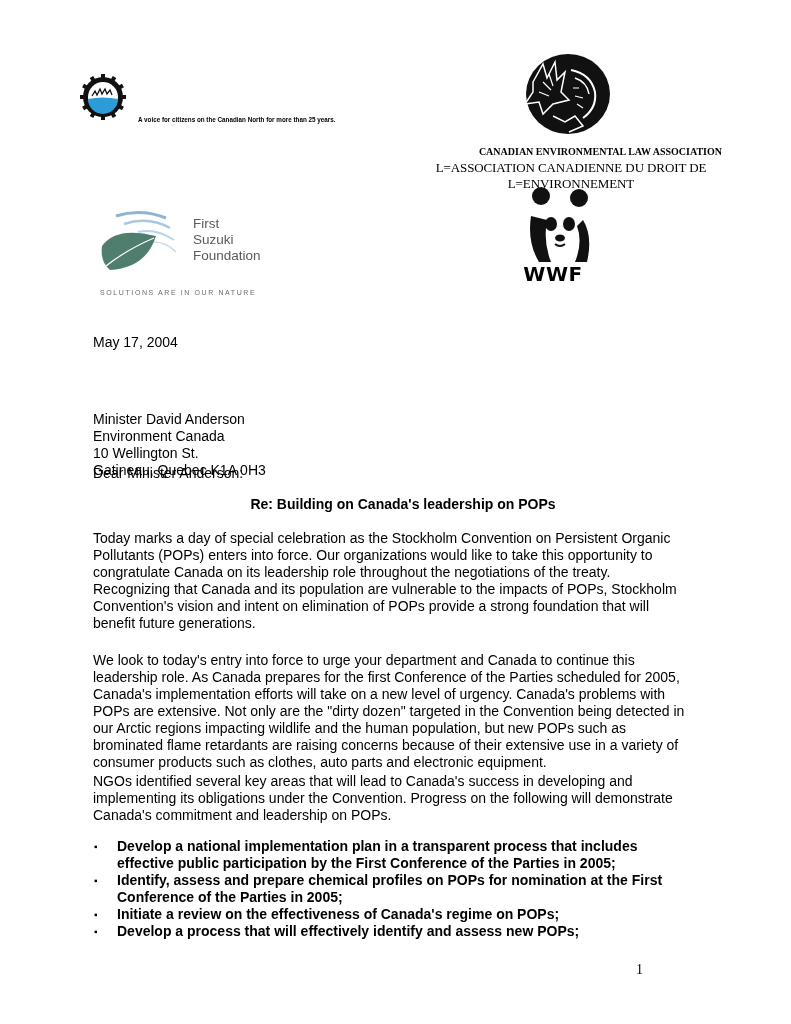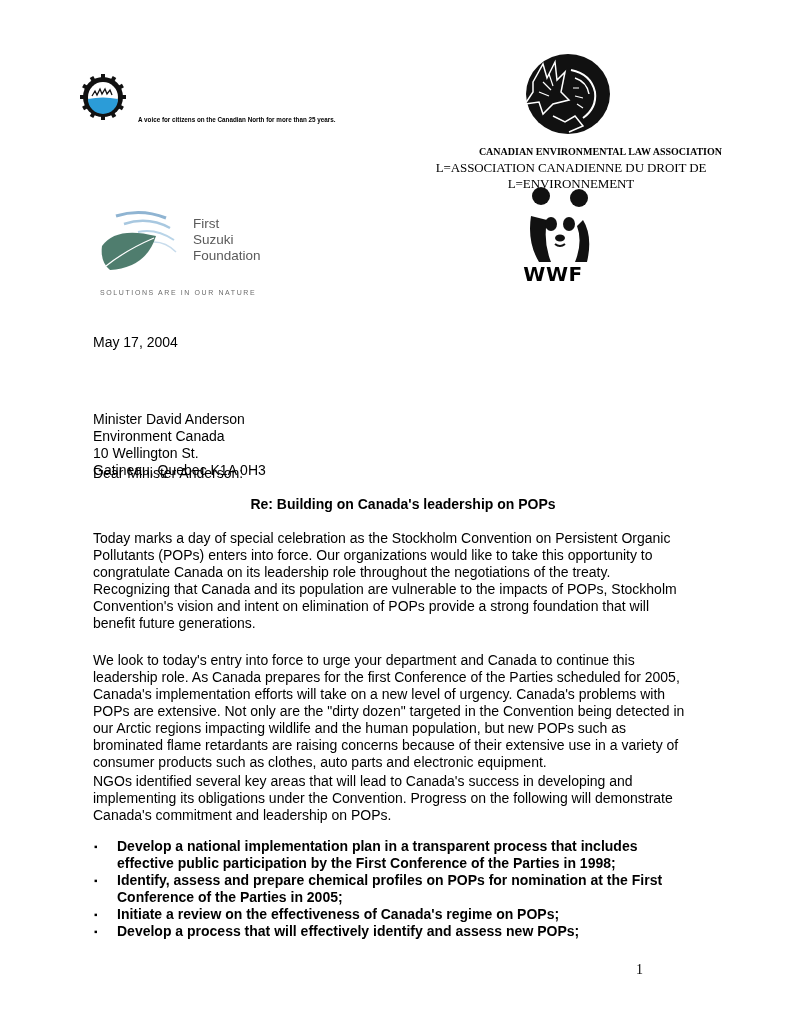--- a/index.html
+++ b/index.html
@@ -136,21 +136,21 @@
 <div class="abs body-text" style="top:773px;">
   <div class="line">NGOs identified several key areas that will lead to Canada's success in developing and</div>
   <div class="line">implementing its obligations under the Convention.  Progress on the following will demonstrate</div>
   <div class="line">Canada's commitment and leadership on POPs.</div>
 </div>
 
 <div class="abs bullets">
   <div class="bullet">
     <span class="mark">▪</span>
     <div class="line">Develop a national implementation plan in a transparent process that includes</div>
-    <div class="line">effective public participation by the First Conference of the Parties in 1998;</div>
+    <div class="line">effective public participation by the First Conference of the Parties in 2005;</div>
   </div>
   <div class="bullet">
     <span class="mark">▪</span>
     <div class="line">Identify, assess and prepare chemical profiles on POPs for nomination at the First</div>
     <div class="line">Conference of the Parties in 2005;</div>
   </div>
   <div class="bullet">
     <span class="mark">▪</span>
     <div class="line">Initiate a review on the effectiveness of Canada's regime on POPs;</div>
   </div>

